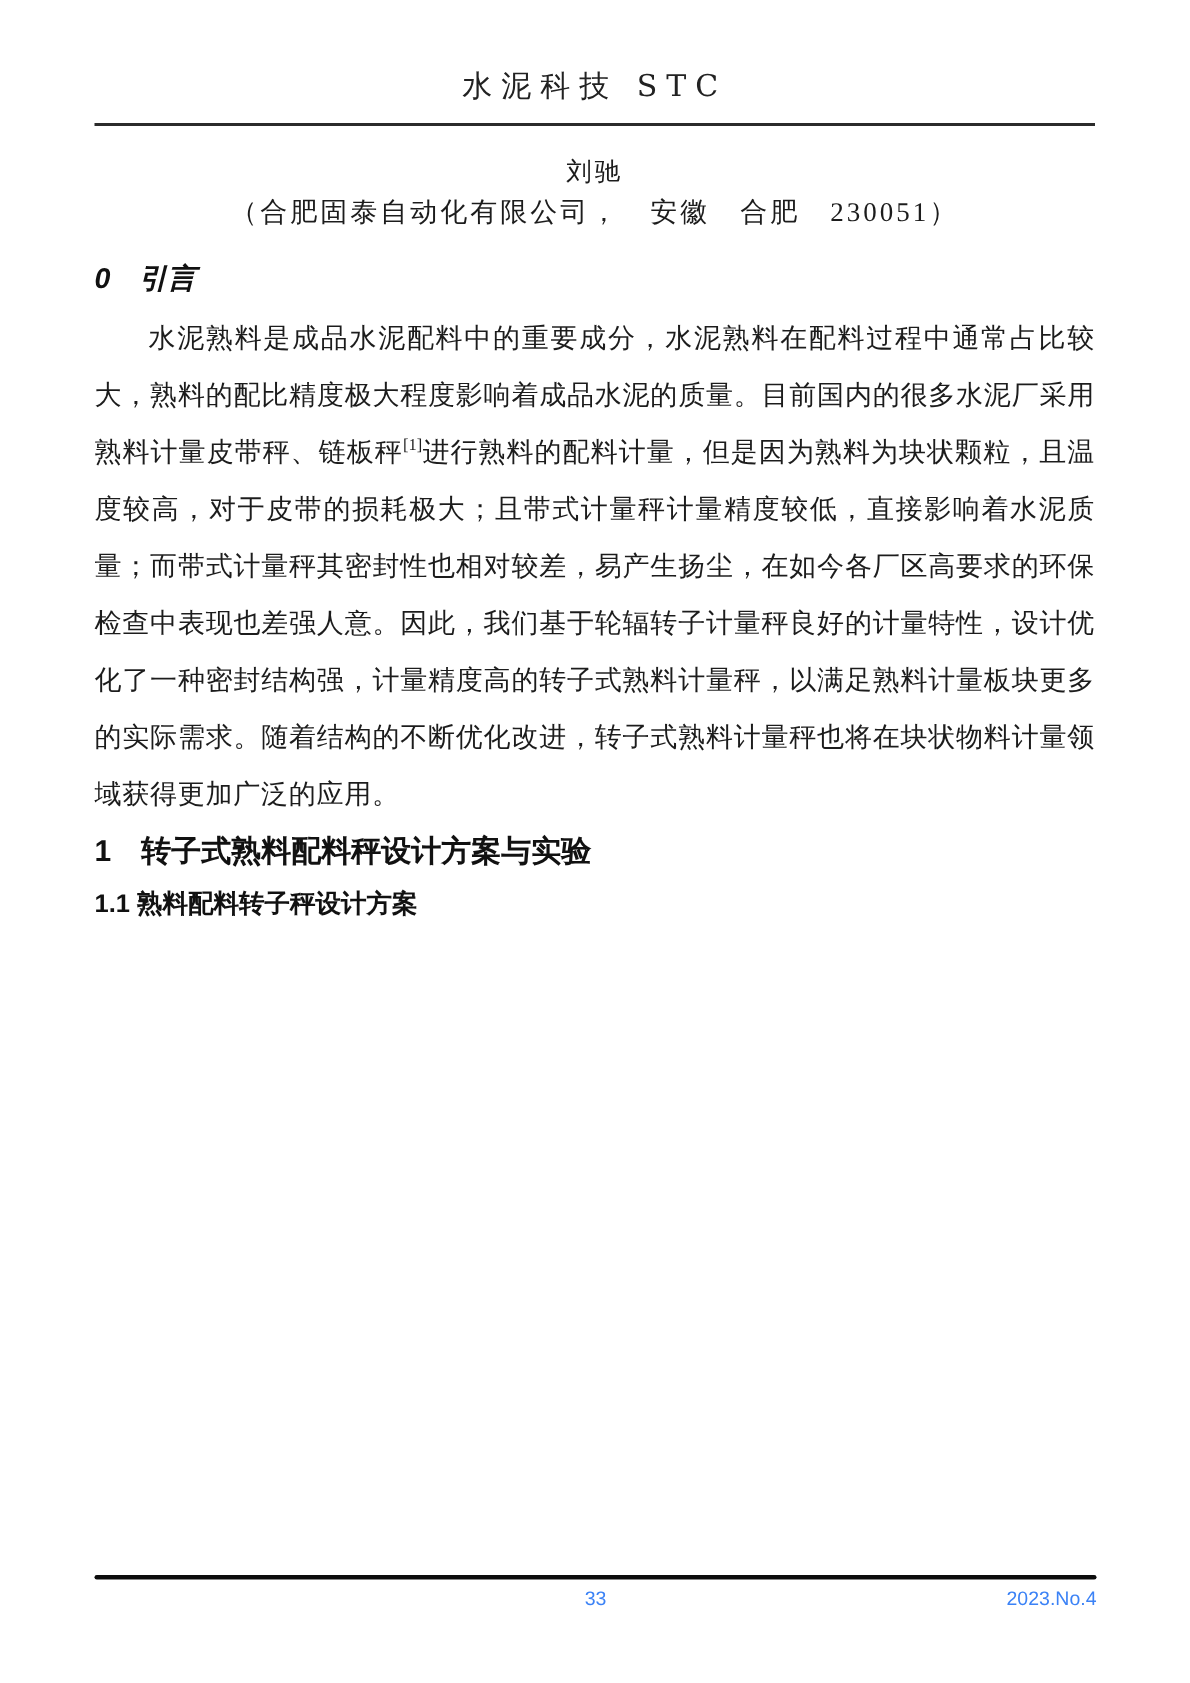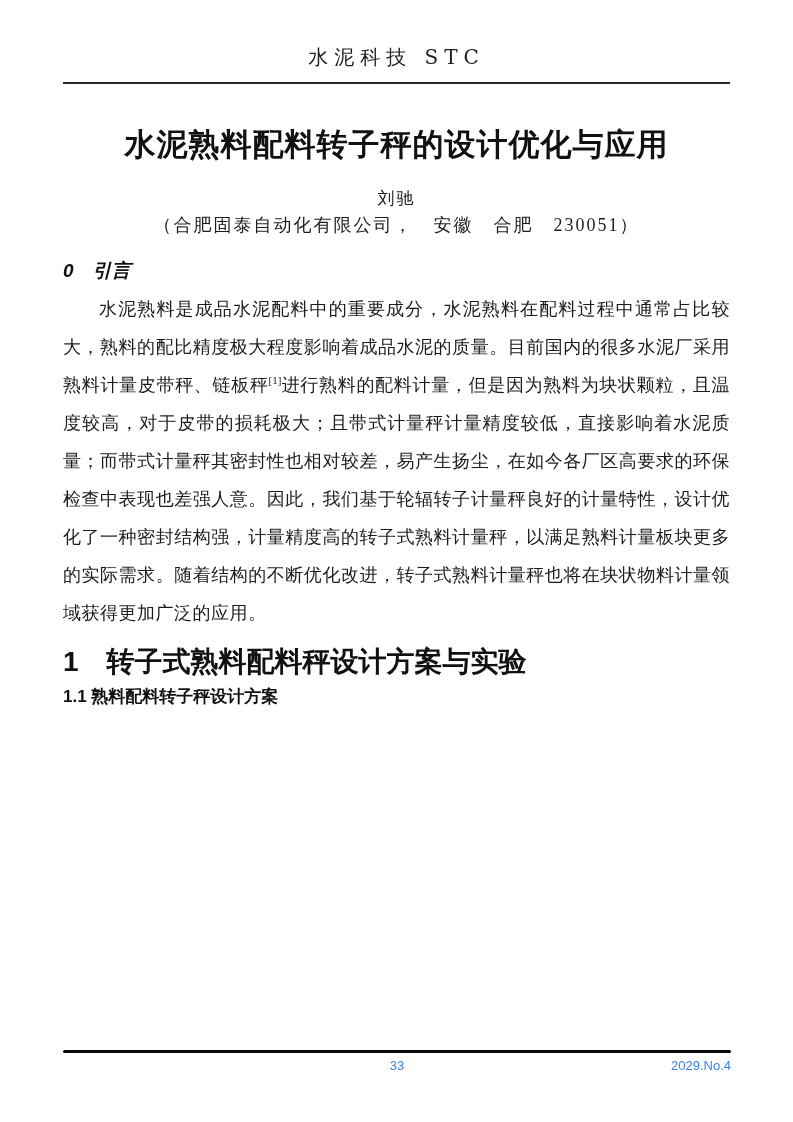--- a/index.html
+++ b/index.html
@@ -58,21 +58,21 @@
     letter-spacing: 2px;
   }
 
   
   .h-level1 {
     font-family: "Liberation Sans", "DejaVu Sans", sans-serif;
     font-weight: 700;
     color: #111;
   }
   .h-intro   { margin-top: 20px; font-size: 19px; line-height: 28px; font-style: italic; }
-  .h-sec1    { margin-top: 16px;  font-size: 28px; line-height: 28px; }
+  .h-sec1    { margin-top: 6px;  font-size: 20px; line-height: 28px; }
   .h-sec1-1  { margin-top: 8px;  font-size: 17px; line-height: 26px; }
 
   
   .body-par {
     font-size: 18px;
     line-height: 38px;
     text-align: justify;
     text-indent: 2em;
     margin: 0;
     letter-spacing: 0.5px;
@@ -119,36 +119,35 @@
 </style>
 </head>
 <body>
 
 <div class="page">
 
   <div class="journal-title">水泥科技 STC</div>
 
   <div class="header-rule"></div>
 
-  <div class="article-title">水泥熟料配料转子秤的设计优化与应用</div>
 
   <div class="author-line">刘驰</div>
 
   <div class="affiliation-line">（合肥固泰自动化有限公司，　安徽　合肥　230051）</div>
 
   <div class="h-level1 h-intro">0　引言</div>
 
   <p class="body-par par-first"><span>水泥熟料是成品水泥配料中的重要成分，水泥熟料在配料过程中通常占比较大，熟料的配比精度极大程度影响着成品水泥的质量。目前国内的很多水泥厂采用熟料计量皮带秤、链板秤</span><sup class="ref">[1]</sup><span>进行熟料的配料计量，但是因为熟料为块状颗粒，且温度较高，对于皮带的损耗极大；且带式计量秤计量精度较低，直接影响着水泥质量；而带式计量秤其密封性也相对较差，易产生扬尘，在如今各厂区高要求的环保检查中表现也差强人意。因此，我们基于轮辐转子计量秤良好的计量特性，设计优化了一种密封结构强，计量精度高的转子式熟料计量秤，以满足熟料计量板块更多的实际需求。随着结构的不断优化改进，转子式熟料计量秤也将在块状物料计量领域获得更加广泛的应用。</span></p>
 
   <div class="h-level1 h-sec1">1　转子式熟料配料秤设计方案与实验</div>
 
   <div class="h-level1 h-sec1-1">1.1 熟料配料转子秤设计方案</div>
 
 
 
   <div class="footer-rule"></div>
 
   <div class="footer-row">
     <span class="page-number">33</span>
-    <span class="issue-label">2029.No.4</span>
+    <span class="issue-label">2023.No.4</span>
   </div>
 
 </div>
 
 </body></html>

